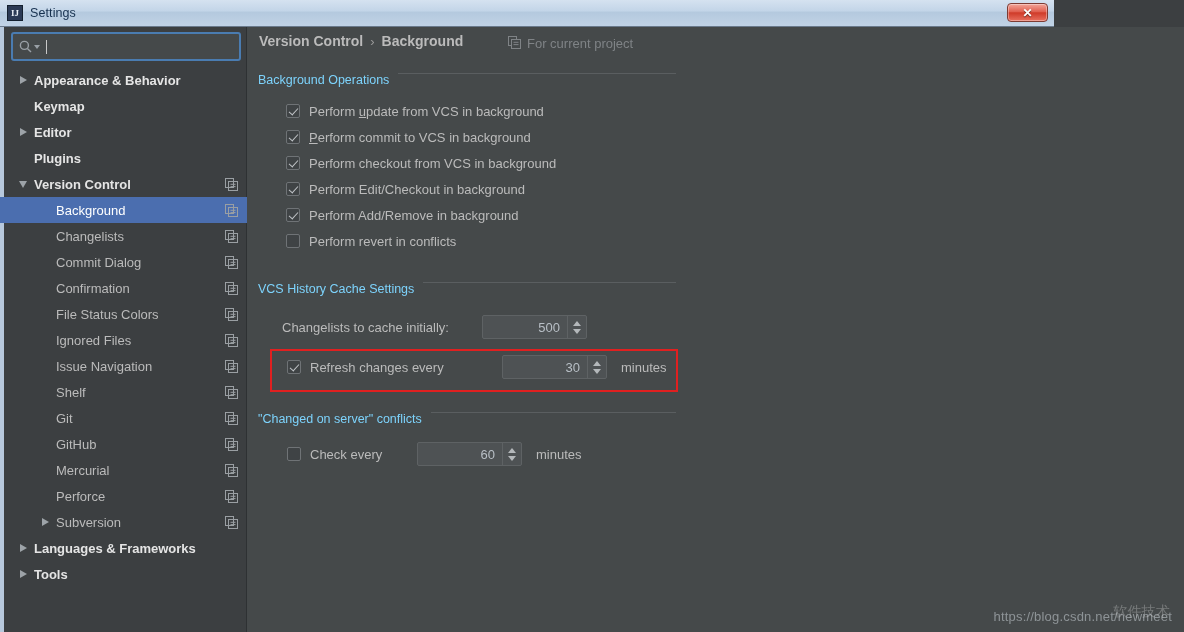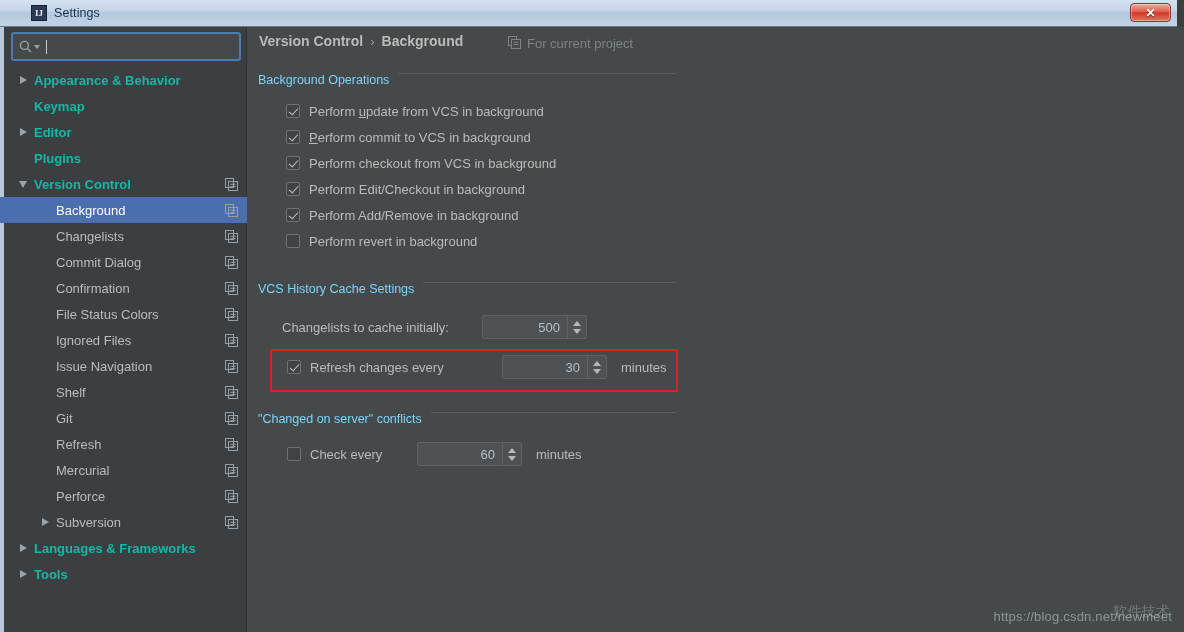--- a/index.html
+++ b/index.html
@@ -5,24 +5,24 @@
   * { box-sizing: border-box; margin: 0; padding: 0; }
   html, body {
     width: 1184px; height: 632px;
     overflow: hidden;
     font-family: "Liberation Sans", sans-serif;
     background: #3c3f41;
   }
 
   
   .titlebar {
-    position: absolute; left: 0; top: 0; width: 1177px; height: 27px;
+    position: absolute; left: 0; top: 0; width: 1054px; height: 27px;
     background: linear-gradient(to bottom, #d5e2f0 0%, #c3d5e8 42%, #b4c9de 47%, #c1d3e6 100%);
     border-bottom: 1px solid #6a7a8c;
-    display: flex; align-items: center; padding-left: 24px;
+    display: flex; align-items: center;
   }
   .tb-icon {
     width: 16px; height: 16px; margin-left: 7px; margin-right: 7px;
     background: #2b3a55;
     border: 1px solid #14202f;
     display: flex; align-items: center; justify-content: center;
     font-size: 9px; font-weight: bold; color: #e8eef6;
     font-family: "Liberation Serif", serif; line-height: 1;
   }
   .tb-title {
@@ -81,21 +81,21 @@
     width: 1px; height: 14px; background: #c8c8c8; margin-left: 6px;
   }
 
   .tree { position: absolute; left: 0; top: 40px; width: 247px; }
   .tree-row {
     position: relative; height: 26px;
     display: flex; align-items: center;
     font-size: 13px; color: #bbbbbb;
     cursor: pointer; white-space: nowrap;
   }
-  .tree-row.bold { font-weight: bold; color: #14b8a6; }
+  .tree-row.bold { font-weight: bold; color: #e5e5e5; }
   .tree-row.selected { background: #4b6eaf; color: #ffffff; }
   .tw {
     position: absolute; width: 14px; height: 26px;
     display: flex; align-items: center; justify-content: center;
   }
   .tw.collapsed::after {
     content: ""; width: 0; height: 0;
     border-top: 4.5px solid transparent; border-bottom: 4.5px solid transparent;
     border-left: 7px solid #9da3a8;
   }
@@ -310,21 +310,21 @@
         <div class="tree-row">
           <span class="tree-label" style="margin-left: 56px;">Git</span>
           <span class="copy-ico"><svg width="13" height="13" viewBox="0 0 13 13">
               <rect x="0.5" y="0.5" width="8" height="9" fill="none" stroke="#9a9fa3" stroke-width="1"></rect>
               <rect x="3.5" y="3.5" width="9" height="9" fill="none" stroke="#9a9fa3" stroke-width="1"></rect>
               <line x1="5.5" y1="6.3" x2="10.5" y2="6.3" stroke="#9a9fa3" stroke-width="1"></line>
               <line x1="5.5" y1="8.6" x2="10.5" y2="8.6" stroke="#9a9fa3" stroke-width="1"></line>
             </svg></span>
         </div>
         <div class="tree-row">
-          <span class="tree-label" style="margin-left: 56px;">Refresh</span>
+          <span class="tree-label" style="margin-left: 56px;">GitHub</span>
           <span class="copy-ico"><svg width="13" height="13" viewBox="0 0 13 13">
               <rect x="0.5" y="0.5" width="8" height="9" fill="none" stroke="#9a9fa3" stroke-width="1"></rect>
               <rect x="3.5" y="3.5" width="9" height="9" fill="none" stroke="#9a9fa3" stroke-width="1"></rect>
               <line x1="5.5" y1="6.3" x2="10.5" y2="6.3" stroke="#9a9fa3" stroke-width="1"></line>
               <line x1="5.5" y1="8.6" x2="10.5" y2="8.6" stroke="#9a9fa3" stroke-width="1"></line>
             </svg></span>
         </div>
         <div class="tree-row">
           <span class="tree-label" style="margin-left: 56px;">Mercurial</span>
           <span class="copy-ico"><svg width="13" height="13" viewBox="0 0 13 13">
@@ -404,21 +404,21 @@
         <div class="opt-row" style="top: 152px;">
           <span class="cb checked"></span>
           <span>Perform Edit/Checkout in background</span>
         </div>
         <div class="opt-row" style="top: 178px;">
           <span class="cb checked"></span>
           <span>Perform Add/Remove in background</span>
         </div>
         <div class="opt-row" style="top: 204px;">
           <span class="cb"></span>
-          <span>Perform revert in background</span>
+          <span>Perform revert in conflicts</span>
         </div>
       </div>
 
     <div class="section" style="top:255px;">
       <span>VCS History Cache Settings</span>
       <span class="rule"></span>
     </div>
 
     <div class="field-row" style="left:34px; top:288px;">
       <span class="flabel" style="width:200px;">Changelists to cache initially:</span>

